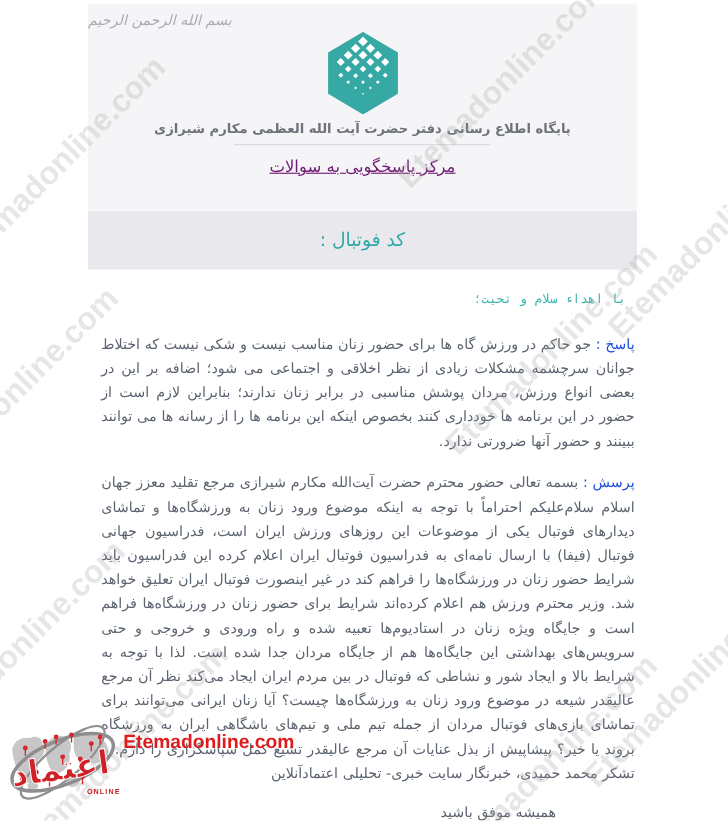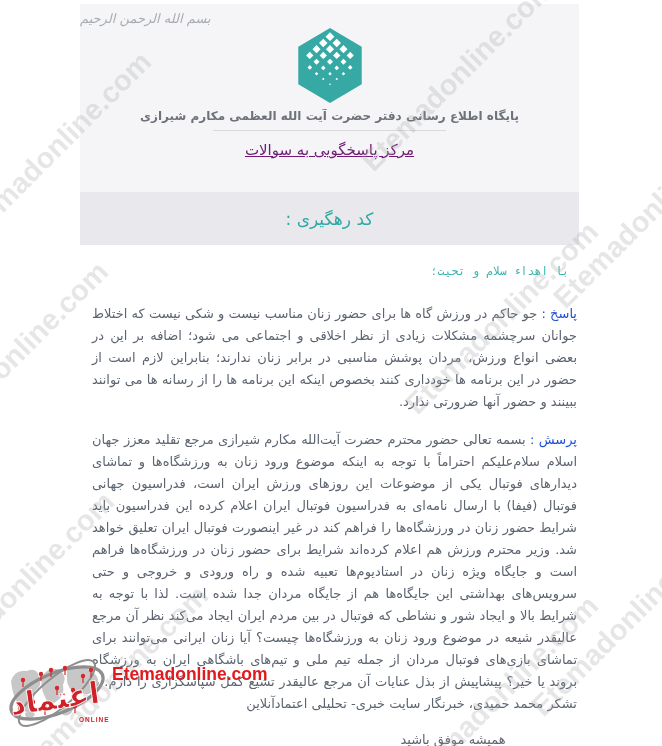--- a/index.html
+++ b/index.html
@@ -131,21 +131,21 @@
   <div class="site-title">
     <span>پایگاه اطلاع رسانی دفتر حضرت آیت الله العظمی مکارم شیرازی</span>
     
   </div>
 
   <div class="divider"></div>
 
   <div class="center-subtitle">مرکز پاسخگویی به سوالات</div>
 
   <div class="tracking-bar">
-    <span>کد رهگیری :</span>
+    <span>کد فوتبال :</span>
   </div>
 </div>
 
 <div class="greeting">با اهداء سلام و تحیت؛</div>
 
 <p class="answer-block">
   <span class="qa-label">پاسخ :</span>
   <span>جو حاکم در ورزش گاه ها برای حضور زنان مناسب نیست و شکی نیست که اختلاط جوانان سرچشمه مشکلات زیادی از نظر اخلاقی و اجتماعی می شود؛ اضافه بر این در بعضی انواع ورزش، مردان پوشش مناسبی در برابر زنان ندارند؛ بنابراین لازم است از حضور در این برنامه ها خودداری کنند بخصوص اینکه این برنامه ها را از رسانه ها می توانند ببینند و حضور آنها ضرورتی ندارد.</span>
 </p>
 

